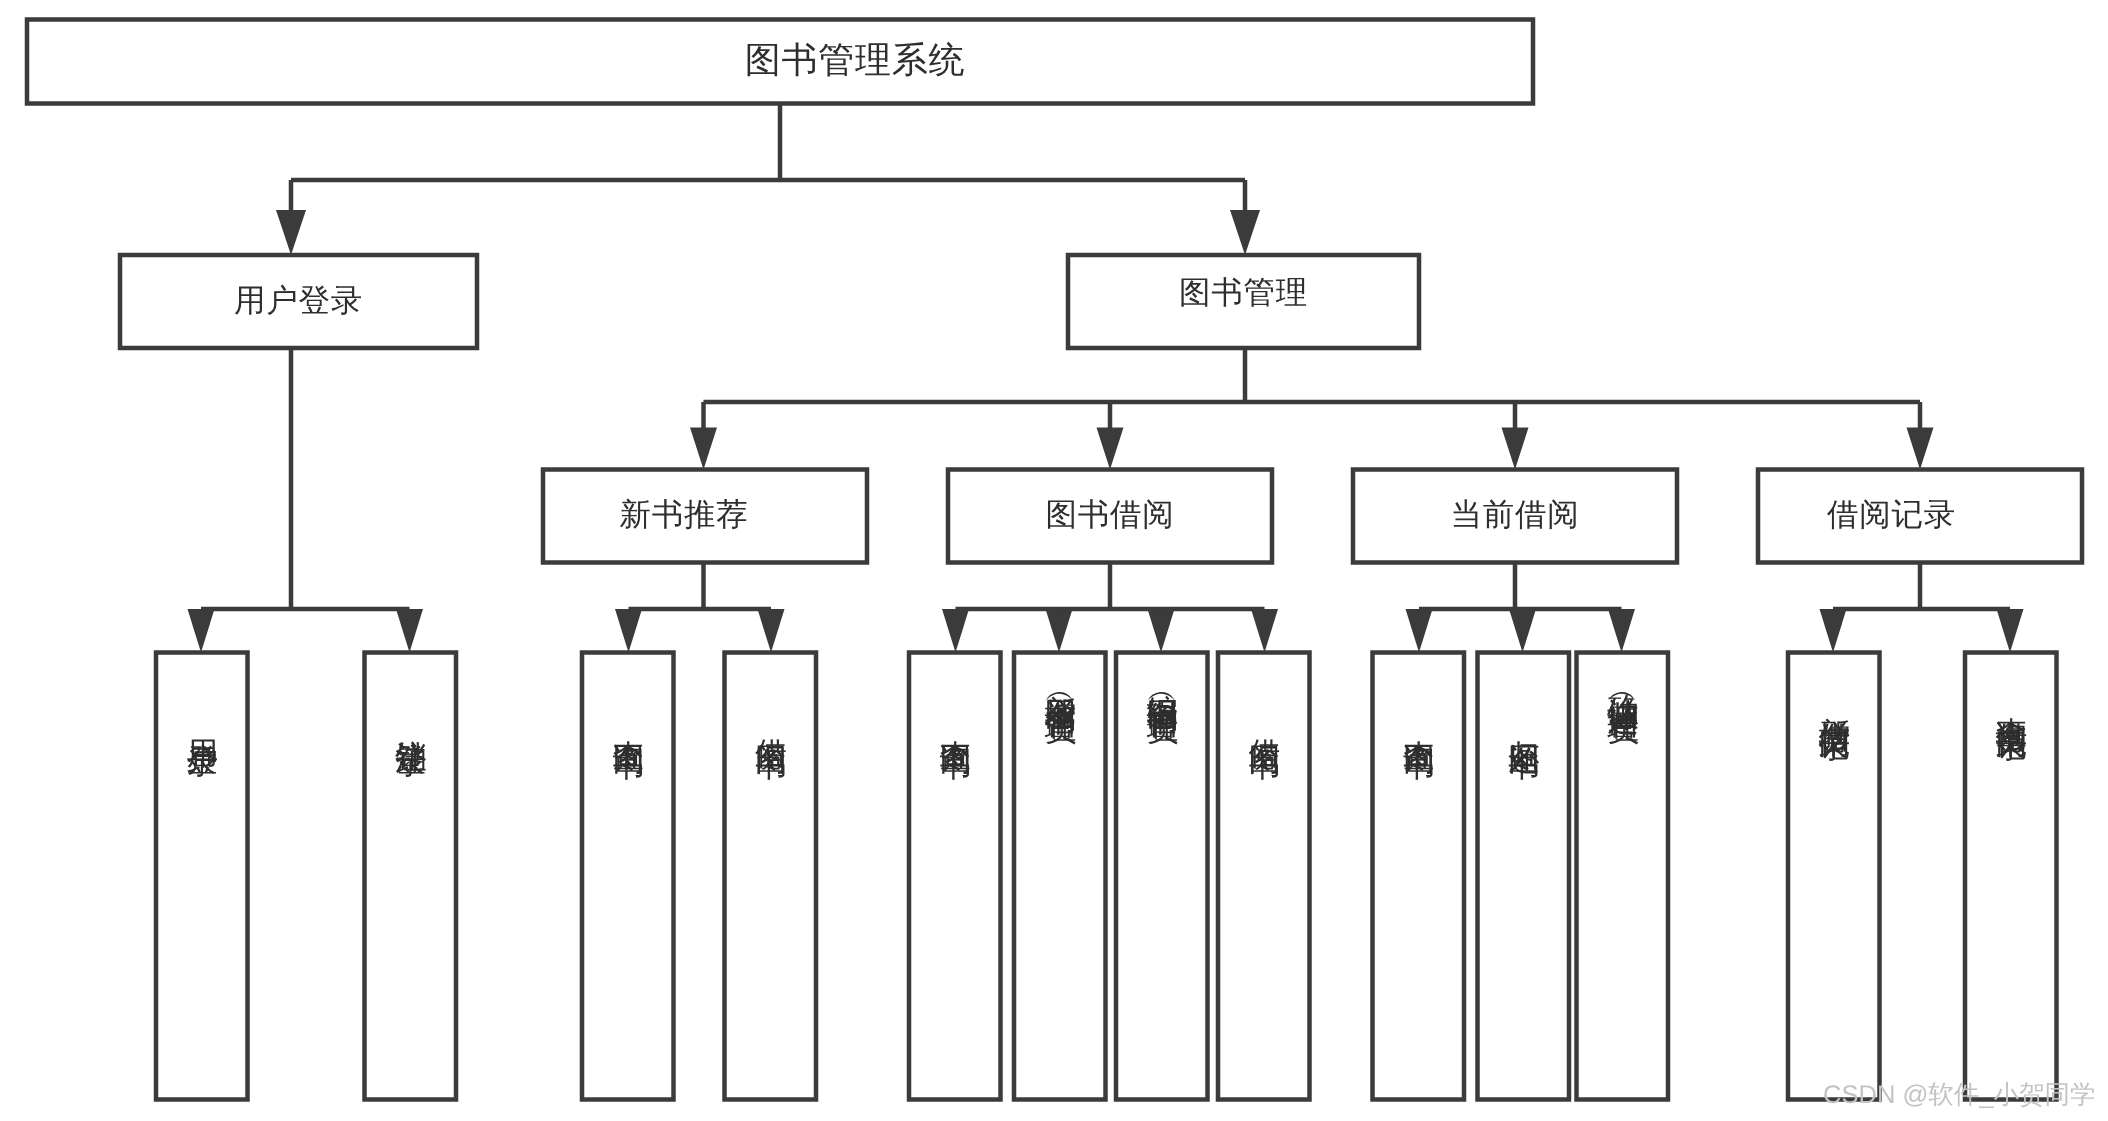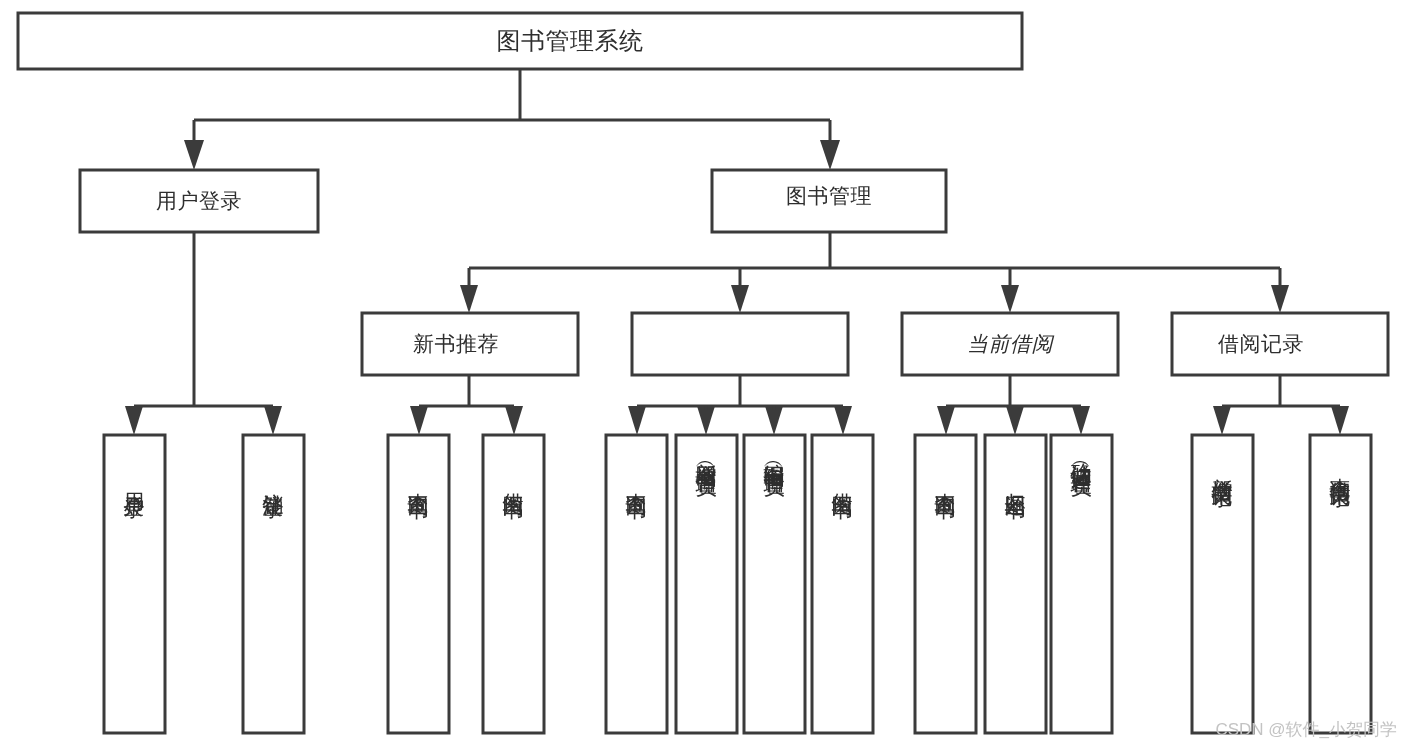--- a/index.html
+++ b/index.html
@@ -163,21 +163,22 @@
     <rect class="node-box" x="1192" y="435" width="61" height="298"></rect>
     <rect class="node-box" x="1310" y="435" width="61" height="298"></rect>
   </svg>
 
   <div class="node-label" style="left:18px; top:13px; width:1104px; height:56px; font-size:24px;">图书管理系统</div>
 
   <div class="node-label" style="left:80px; top:170px; width:238px; height:62px;">用户登录</div>
   <div class="node-label" style="left:712px; top:170px; width:234px; height:52px;">图书管理</div>
 
   <div class="node-label" style="left:362px; top:313px; width:188px; height:62px;">新书推荐</div>
-  <div class="node-label" style="left:902px; top:313px; width:216px; height:62px;font-style:italic;">当前借阅</div>
+  <div class="node-label" style="left:632px; top:313px; width:216px; height:62px;">图书借阅</div>
+  <div class="node-label" style="left:902px; top:313px; width:216px; height:62px;">当前借阅</div>
   <div class="node-label" style="left:1172px; top:313px; width:178px; height:62px;">借阅记录</div>
 
   <div class="node-label vertical" style="left:104px; top:470px; width:61px; height:260px;">用户登录</div>
   <div class="node-label vertical" style="left:243px; top:470px; width:61px; height:260px;">注销登录</div>
 
   <div class="node-label vertical" style="left:388px; top:470px; width:61px; height:260px;">查询图书</div>
   <div class="node-label vertical" style="left:483px; top:470px; width:61px; height:260px;">借阅图书</div>
 
   <div class="node-label vertical" style="left:606px; top:470px; width:61px; height:260px;">查询图书</div>
   <div class="node-label vertical" style="left:676px; top:440px; width:61px; height:290px;">新增图书（管理员）</div>

